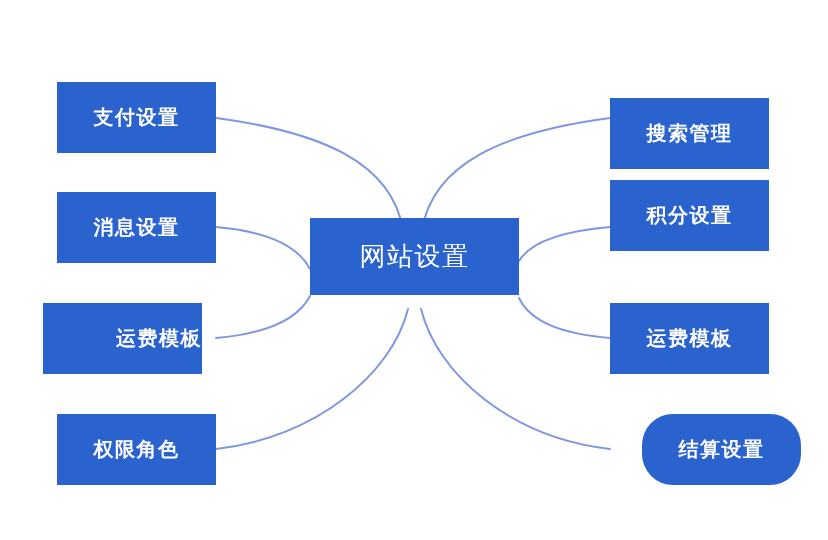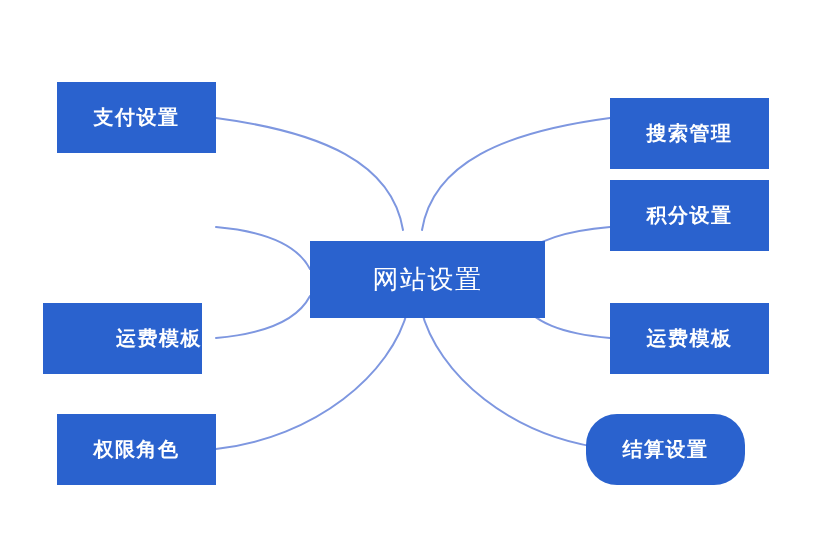--- a/index.html
+++ b/index.html
@@ -41,36 +41,36 @@
     user-select: none;
   }
   .node.satellite {
     width: 159px;
     height: 71px;
     font-size: 20px;
     font-weight: 700;
   }
   .node.root {
     left: 310px;
-    top: 241px;
-    width: 235px;
+    top: 218px;
+    width: 209px;
     height: 77px;
     font-size: 26px;
     font-weight: 300;
   }
   
   .node.l0 { left: 57px;  top: 82px;  }
   .node.l1 { left: 57px;  top: 192px; }
   .node.l2 { left: 43px;  top: 303px; justify-content: flex-end; }
   .node.l3 { left: 57px;  top: 414px; }
   
   .node.r0 { left: 610px; top: 82px; margin-top: 16px;  }
   .node.r1 { left: 610px; top: 180px; }
   .node.r2 { left: 610px; top: 303px; }
-  .node.r3 { left: 586px; top: 414px; border-radius: 31px; }
+  .node.r3 { left: 642px; top: 414px; border-radius: 31px; }
   .node span { pointer-events: none; }
 </style>
 </head>
 <body>
 
 <div class="stage">
 
   <svg class="connectors" viewBox="0 0 828 540" xmlns="http://www.w3.org/2000/svg">
     <path d="M 216 118 C 322 132 392 163 403 230"></path>
     <path d="M 610 118 C 504 132 433 163 422 230"></path>
@@ -82,20 +82,23 @@
     <path d="M 610 449 C 511 438 437 374 421 309"></path>
   </svg>
 
   <div class="node root">
     <span>网站设置</span>
   </div>
 
   <div class="node satellite l0">
     <span>支付设置</span>
   </div>
+  <div class="node satellite l1">
+    <span>消息设置</span>
+  </div>
   <div class="node satellite l2">
     <span>运费模板</span>
   </div>
   <div class="node satellite l3">
     <span>权限角色</span>
   </div>
 
   <div class="node satellite r0">
     <span>搜索管理</span>
   </div>

